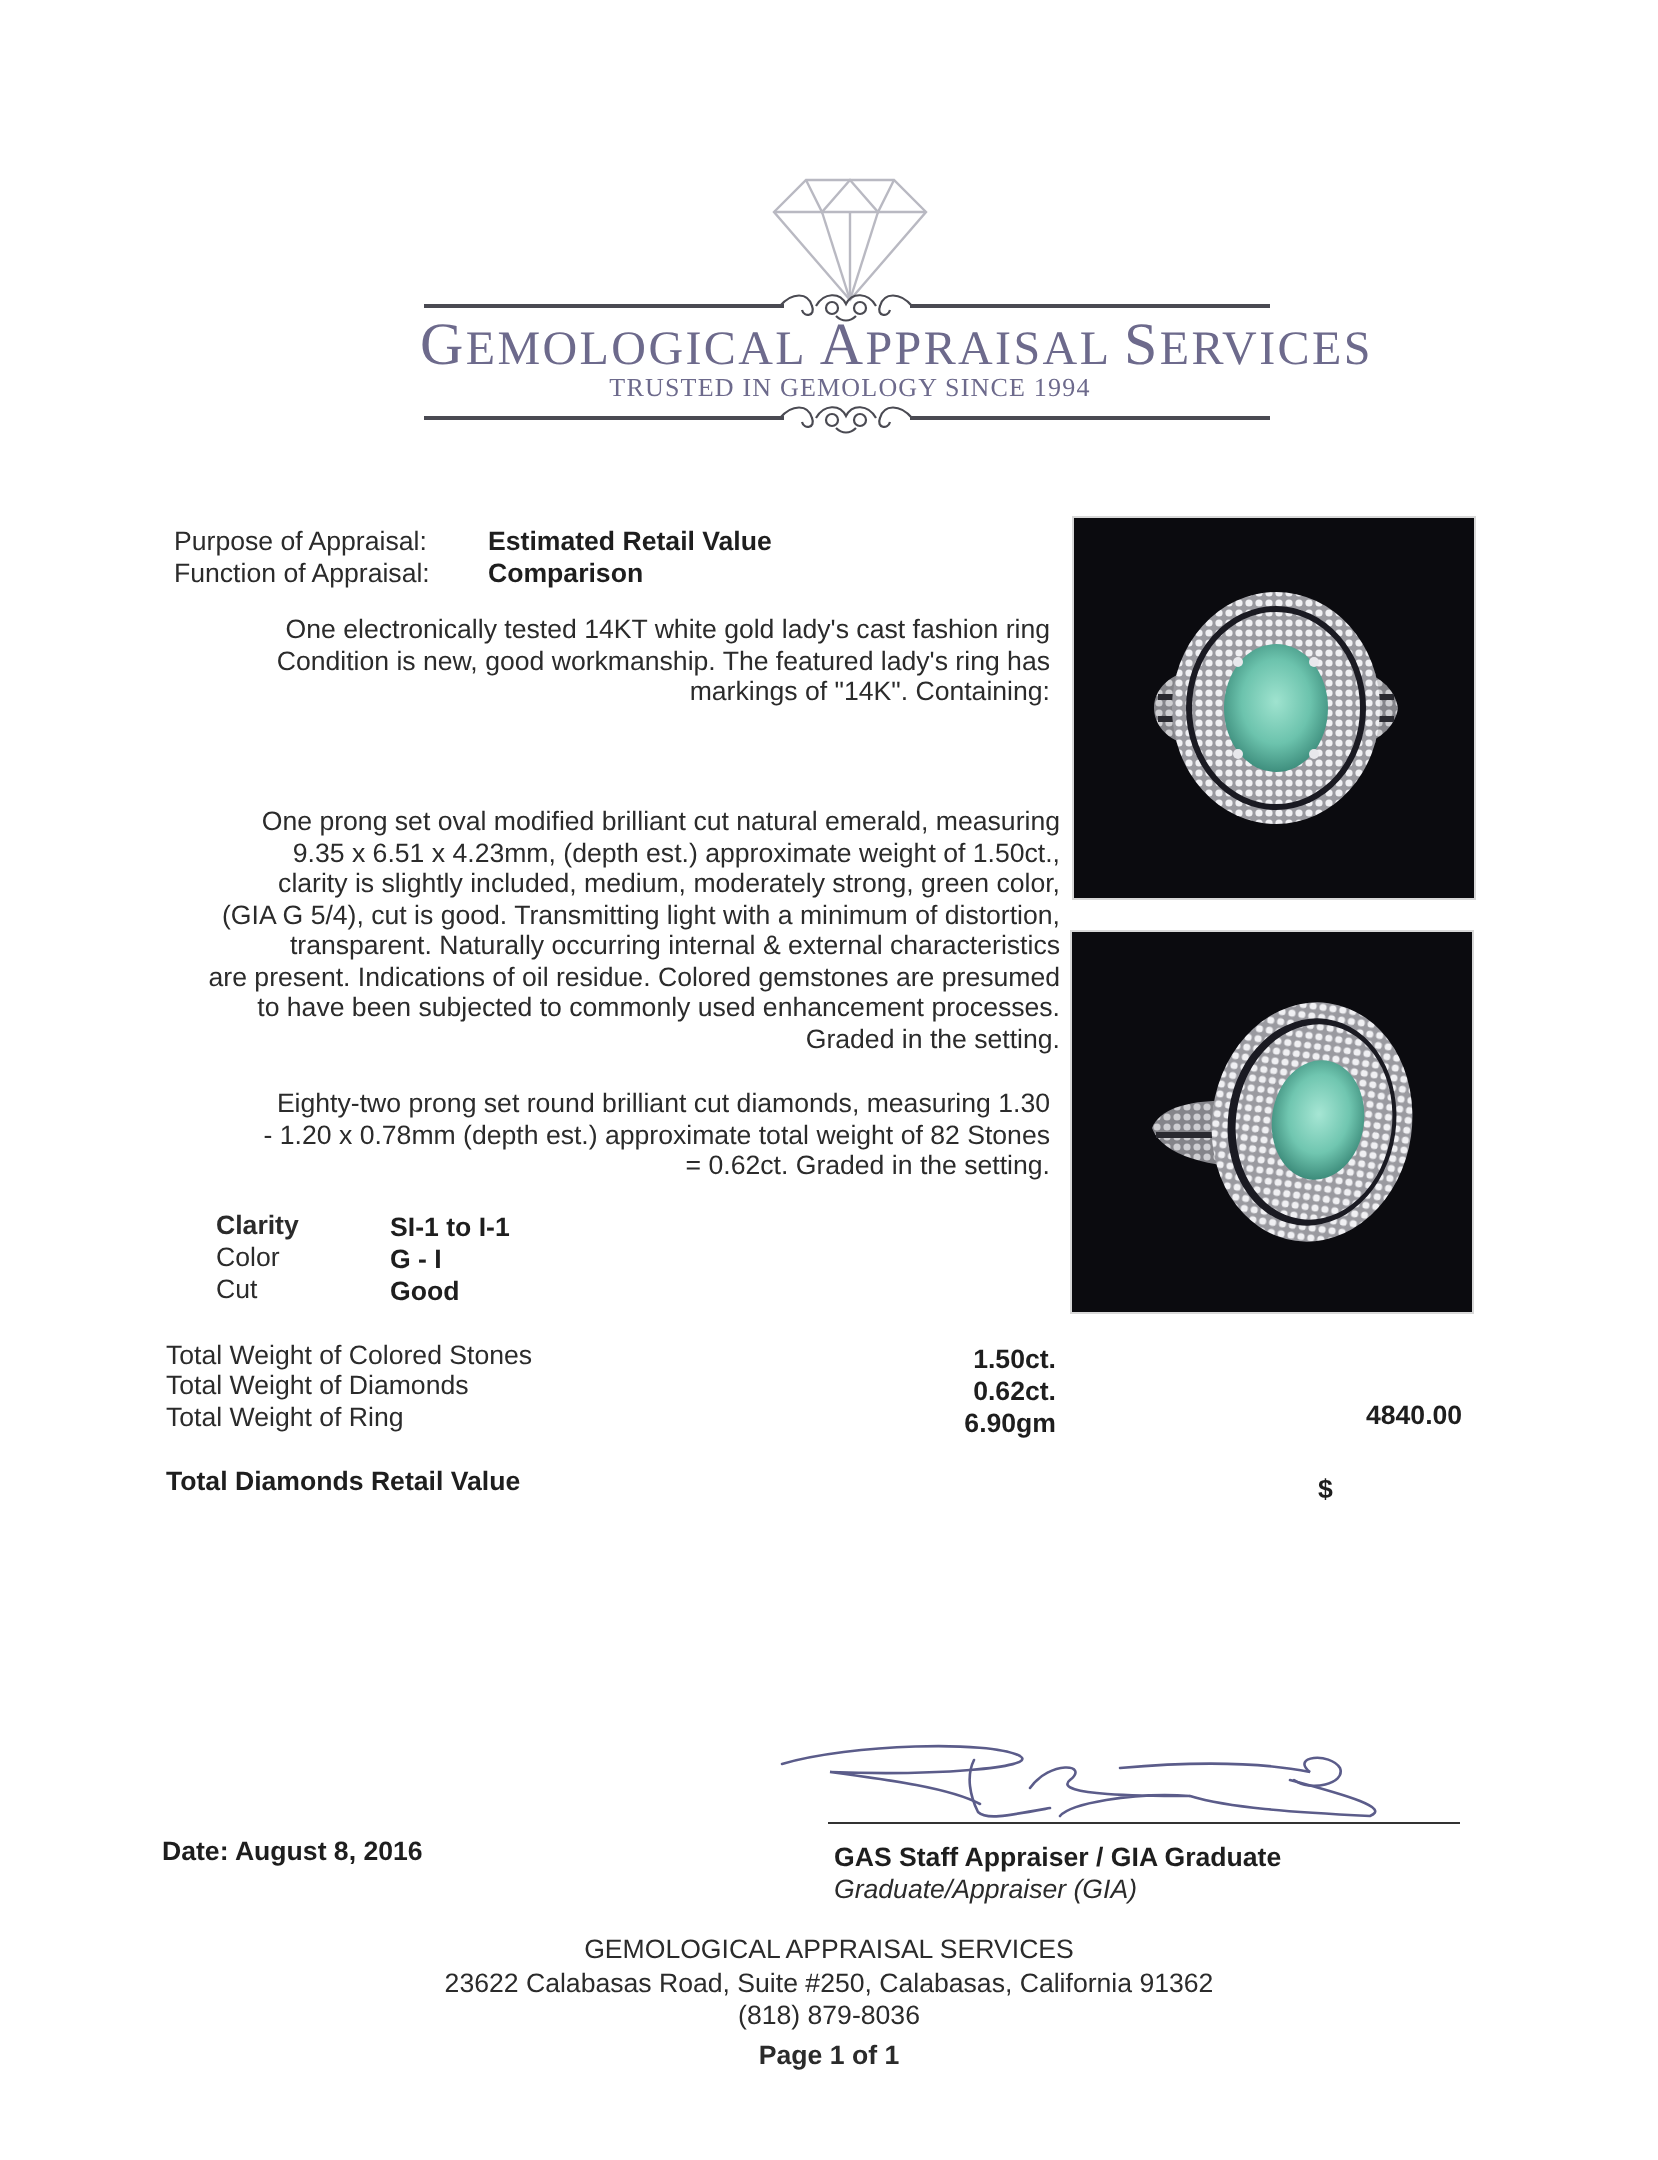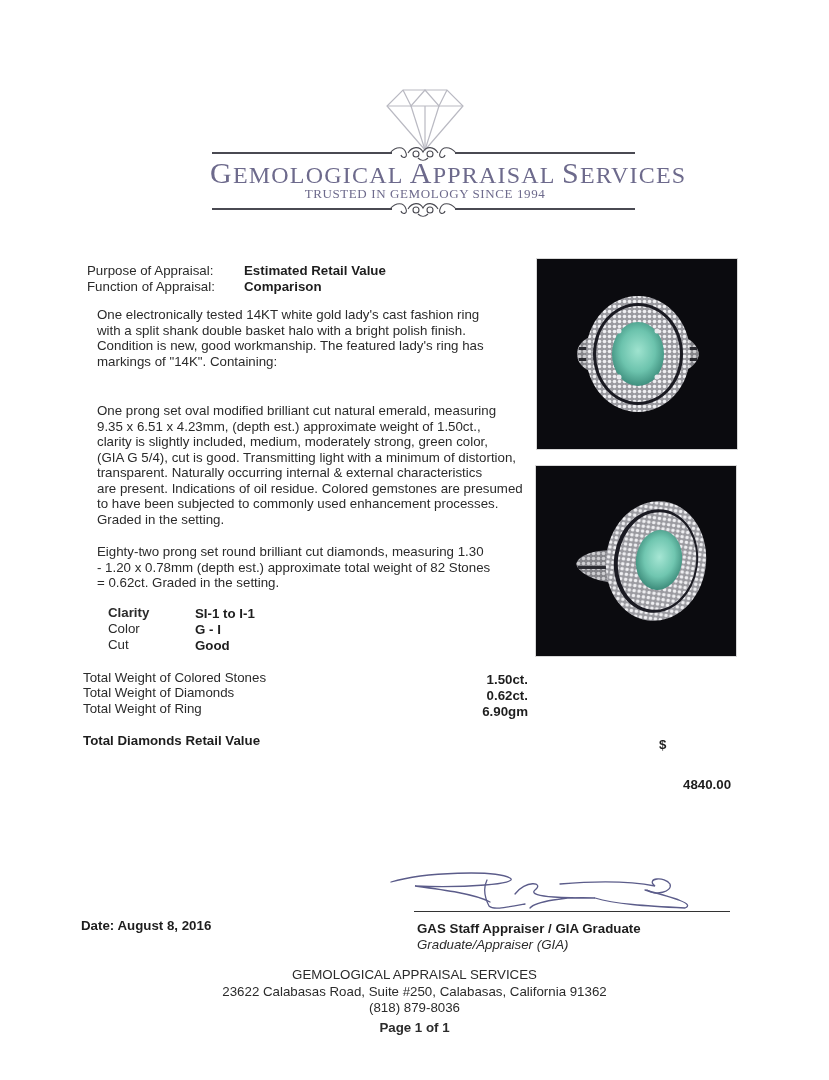--- a/index.html
+++ b/index.html
@@ -23,21 +23,21 @@
   .brand-title .big { font-size:30px; }
   .brand-tag { left:210px; top:186px; width:430px; text-align:center;
                font-family:"Liberation Serif", serif; color:#6d6a8c;
                font-size:13px; letter-spacing:0.6px; white-space:nowrap; }
 
   
   .txt { font-size:13.3px; line-height:15.5px; color:#2b2b2b; }
   .bold { font-weight:bold; color:#1e1e1e; }
   .kv-label { left:87px; }
   .kv-value { left:244px; }
-  .para { left:97px; width:440px; }
+  .para { left:85px; width:440px;text-align:right; }
 
   .grade-label { left:108px; }
   .grade-value { left:195px; }
 
   .tot-label { left:83px; }
   .tot-value { left:470px; width:58px; text-align:right; }
 
   .photo { background:#0b0b0f; border:1px solid #d8d8d8; overflow:hidden; }
   .photo-1 { left:536px; top:258px; width:200px; height:190px; }
   .photo-2 { left:535px; top:465px; width:200px; height:190px; }
@@ -98,21 +98,20 @@
   </svg>
 </div>
 
 <div class="abs txt kv-label" style="top:263px;">Purpose of Appraisal:</div>
 <div class="abs txt kv-value bold" style="top:263px;">Estimated Retail Value</div>
 <div class="abs txt kv-label" style="top:279px;">Function of Appraisal:</div>
 <div class="abs txt kv-value bold" style="top:279px;">Comparison</div>
 
 <div class="abs txt para" style="top:307px;">
   <div>One electronically tested 14KT white gold lady's cast fashion ring</div>
-  <div>with a split shank double basket halo with a bright polish finish.</div>
   <div>Condition is new, good workmanship. The featured lady's ring has</div>
   <div>markings of "14K".  Containing:</div>
 </div>
 
 <div class="abs txt para" style="top:403px; width:445px;">
   <div>One prong set oval modified brilliant cut natural emerald, measuring</div>
   <div>9.35 x 6.51 x 4.23mm, (depth est.) approximate weight of 1.50ct.,</div>
   <div>clarity is slightly included, medium, moderately strong, green color,</div>
   <div>(GIA G 5/4), cut is good. Transmitting light with a minimum of distortion,</div>
   <div>transparent. Naturally occurring internal &amp; external characteristics</div>
@@ -136,21 +135,21 @@
 
 <div class="abs txt tot-label" style="top:670px;">Total Weight of Colored Stones</div>
 <div class="abs txt tot-value bold" style="top:672px;">1.50ct.</div>
 <div class="abs txt tot-label" style="top:685px;">Total Weight of Diamonds</div>
 <div class="abs txt tot-value bold" style="top:688px;">0.62ct.</div>
 <div class="abs txt tot-label" style="top:701px;">Total Weight of Ring</div>
 <div class="abs txt tot-value bold" style="top:704px;">6.90gm</div>
 
 <div class="abs txt tot-label bold" style="top:733px;">Total Diamonds Retail Value</div>
 <div class="abs txt bold" style="top:737px; left:659px;">$</div>
-<div class="abs txt bold" style="top:777px; left:683px;">4840.00</div>
+<div class="abs txt bold" style="top:700px; left:683px;">4840.00</div>
 
 <div class="abs photo photo-1" title="Emerald and diamond double halo ring, front view">
   <svg width="200" height="190" viewBox="0 0 200 190">
     <defs>
       <radialGradient id="em1" cx="50%" cy="45%" r="55%">
         <stop offset="0%" stop-color="#9fe3cf"></stop>
         <stop offset="60%" stop-color="#6cc3ad"></stop>
         <stop offset="100%" stop-color="#3f8f7e"></stop>
       </radialGradient>
       <pattern id="pave1" width="5" height="5" patternUnits="userSpaceOnUse">

